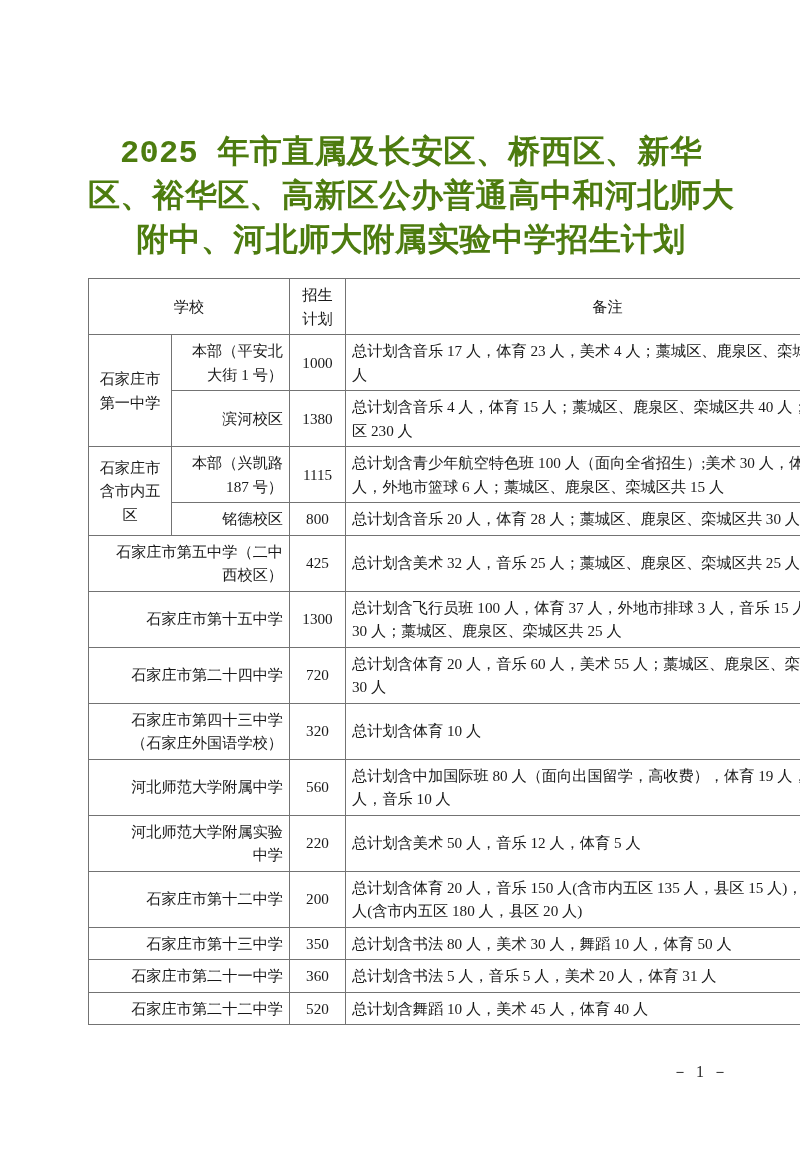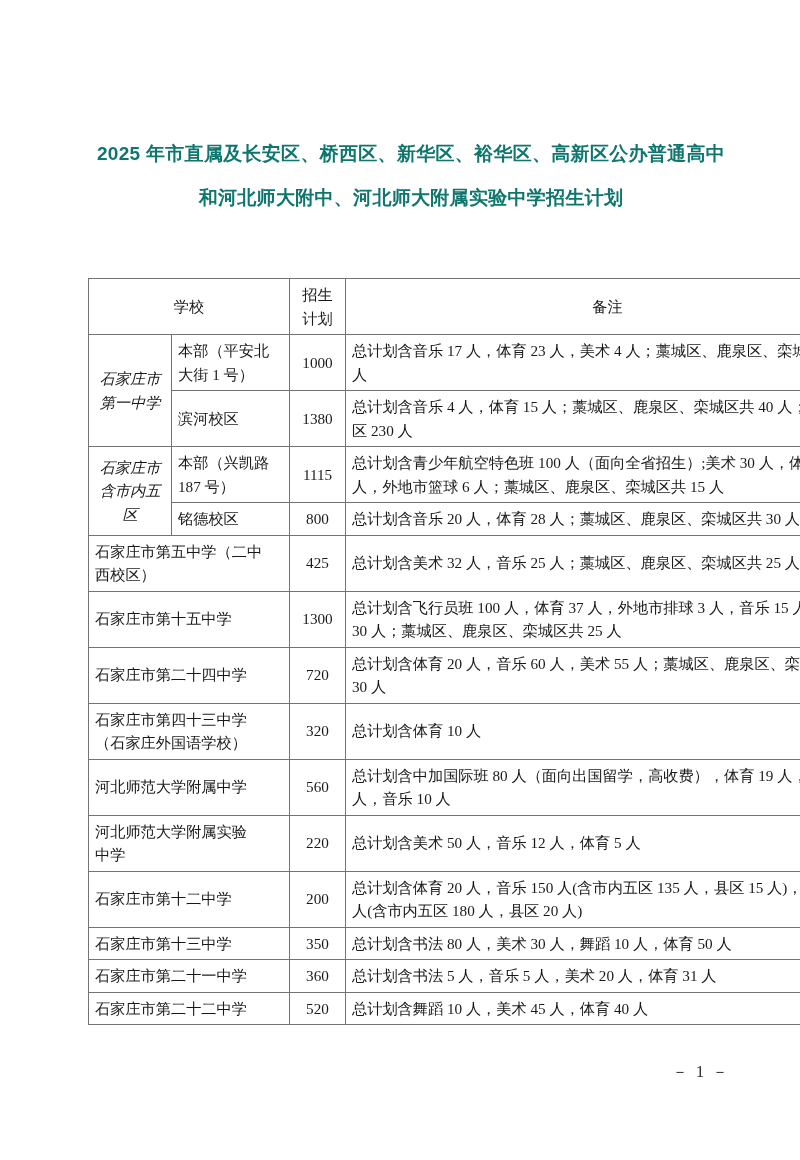--- a/index.html
+++ b/index.html
@@ -23,27 +23,27 @@
     height: 1160px;
     background: #ffffff;
   }
 
   
   .doc-title {
     position: absolute;
     left: 88px;
     top: 132px;
     width: 646px;
-    font-family: Liberation Sans, sans-serif;
+    font-family: Liberation Mono, monospace;
     font-weight: 700;
-    font-size: 19px;
+    font-size: 32px;
     line-height: 44px;
     letter-spacing: 0.3px;
     text-align: center;
-    color: #0f766e;
+    color: #4d7c0f;
   }
 
   
   .table-wrap {
     position: absolute;
     left: 88px;
     top: 278px;
     width: 646px;
   }
 
@@ -65,22 +65,22 @@
   }
   table.plan th {
     text-align: center;
     font-weight: 400;
   }
 
   .hdr-school { text-align: center; }
   .hdr-quota  { text-align: center; line-height: 23px; padding: 3px 2px; }
   .hdr-remark { text-align: center; }
 
-  .cell-center { text-align: left; }
-  .group-name  { text-align: center; line-height: 25px; font-style: italic; }
+  .cell-center { text-align: right; }
+  .group-name  { text-align: center; line-height: 25px; }
   .remark      { text-align: left; line-height: 24.5px; }
   .quota       { text-align: center; }
 
   .two-line { line-height: 25px; }
 
   
   .page-footer {
     position: absolute;
     right: 70px;
     top: 1062px;

